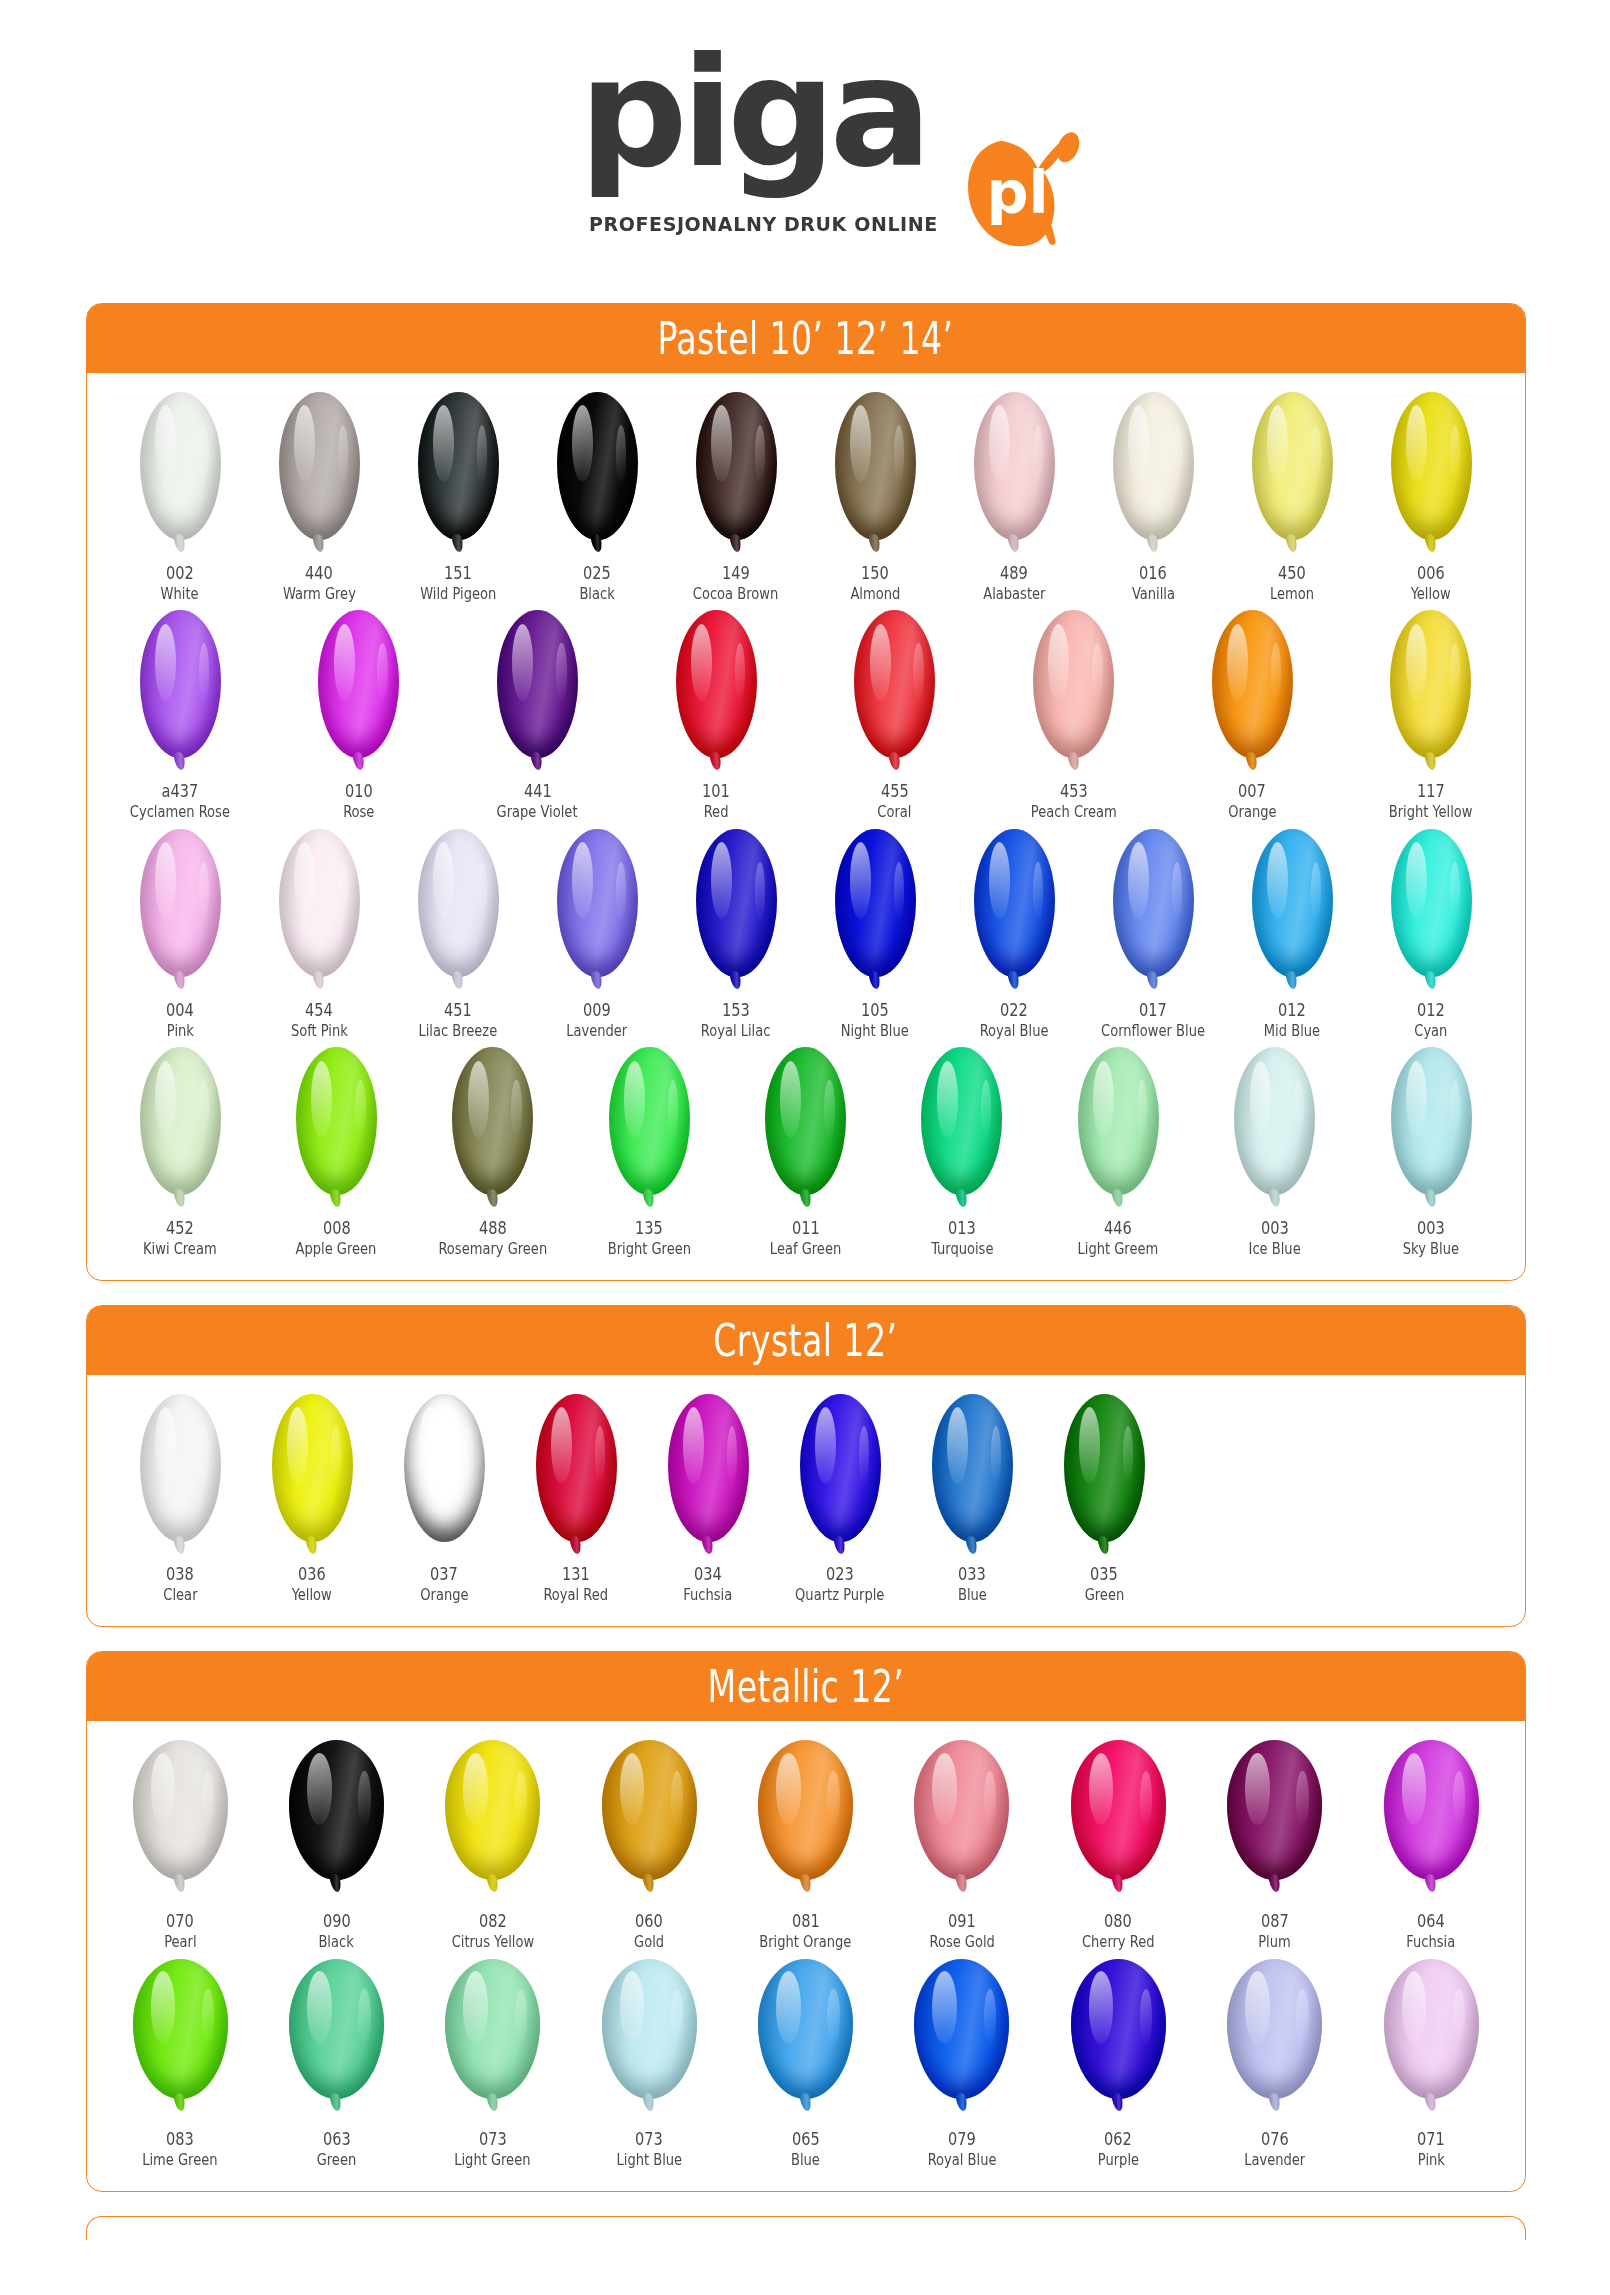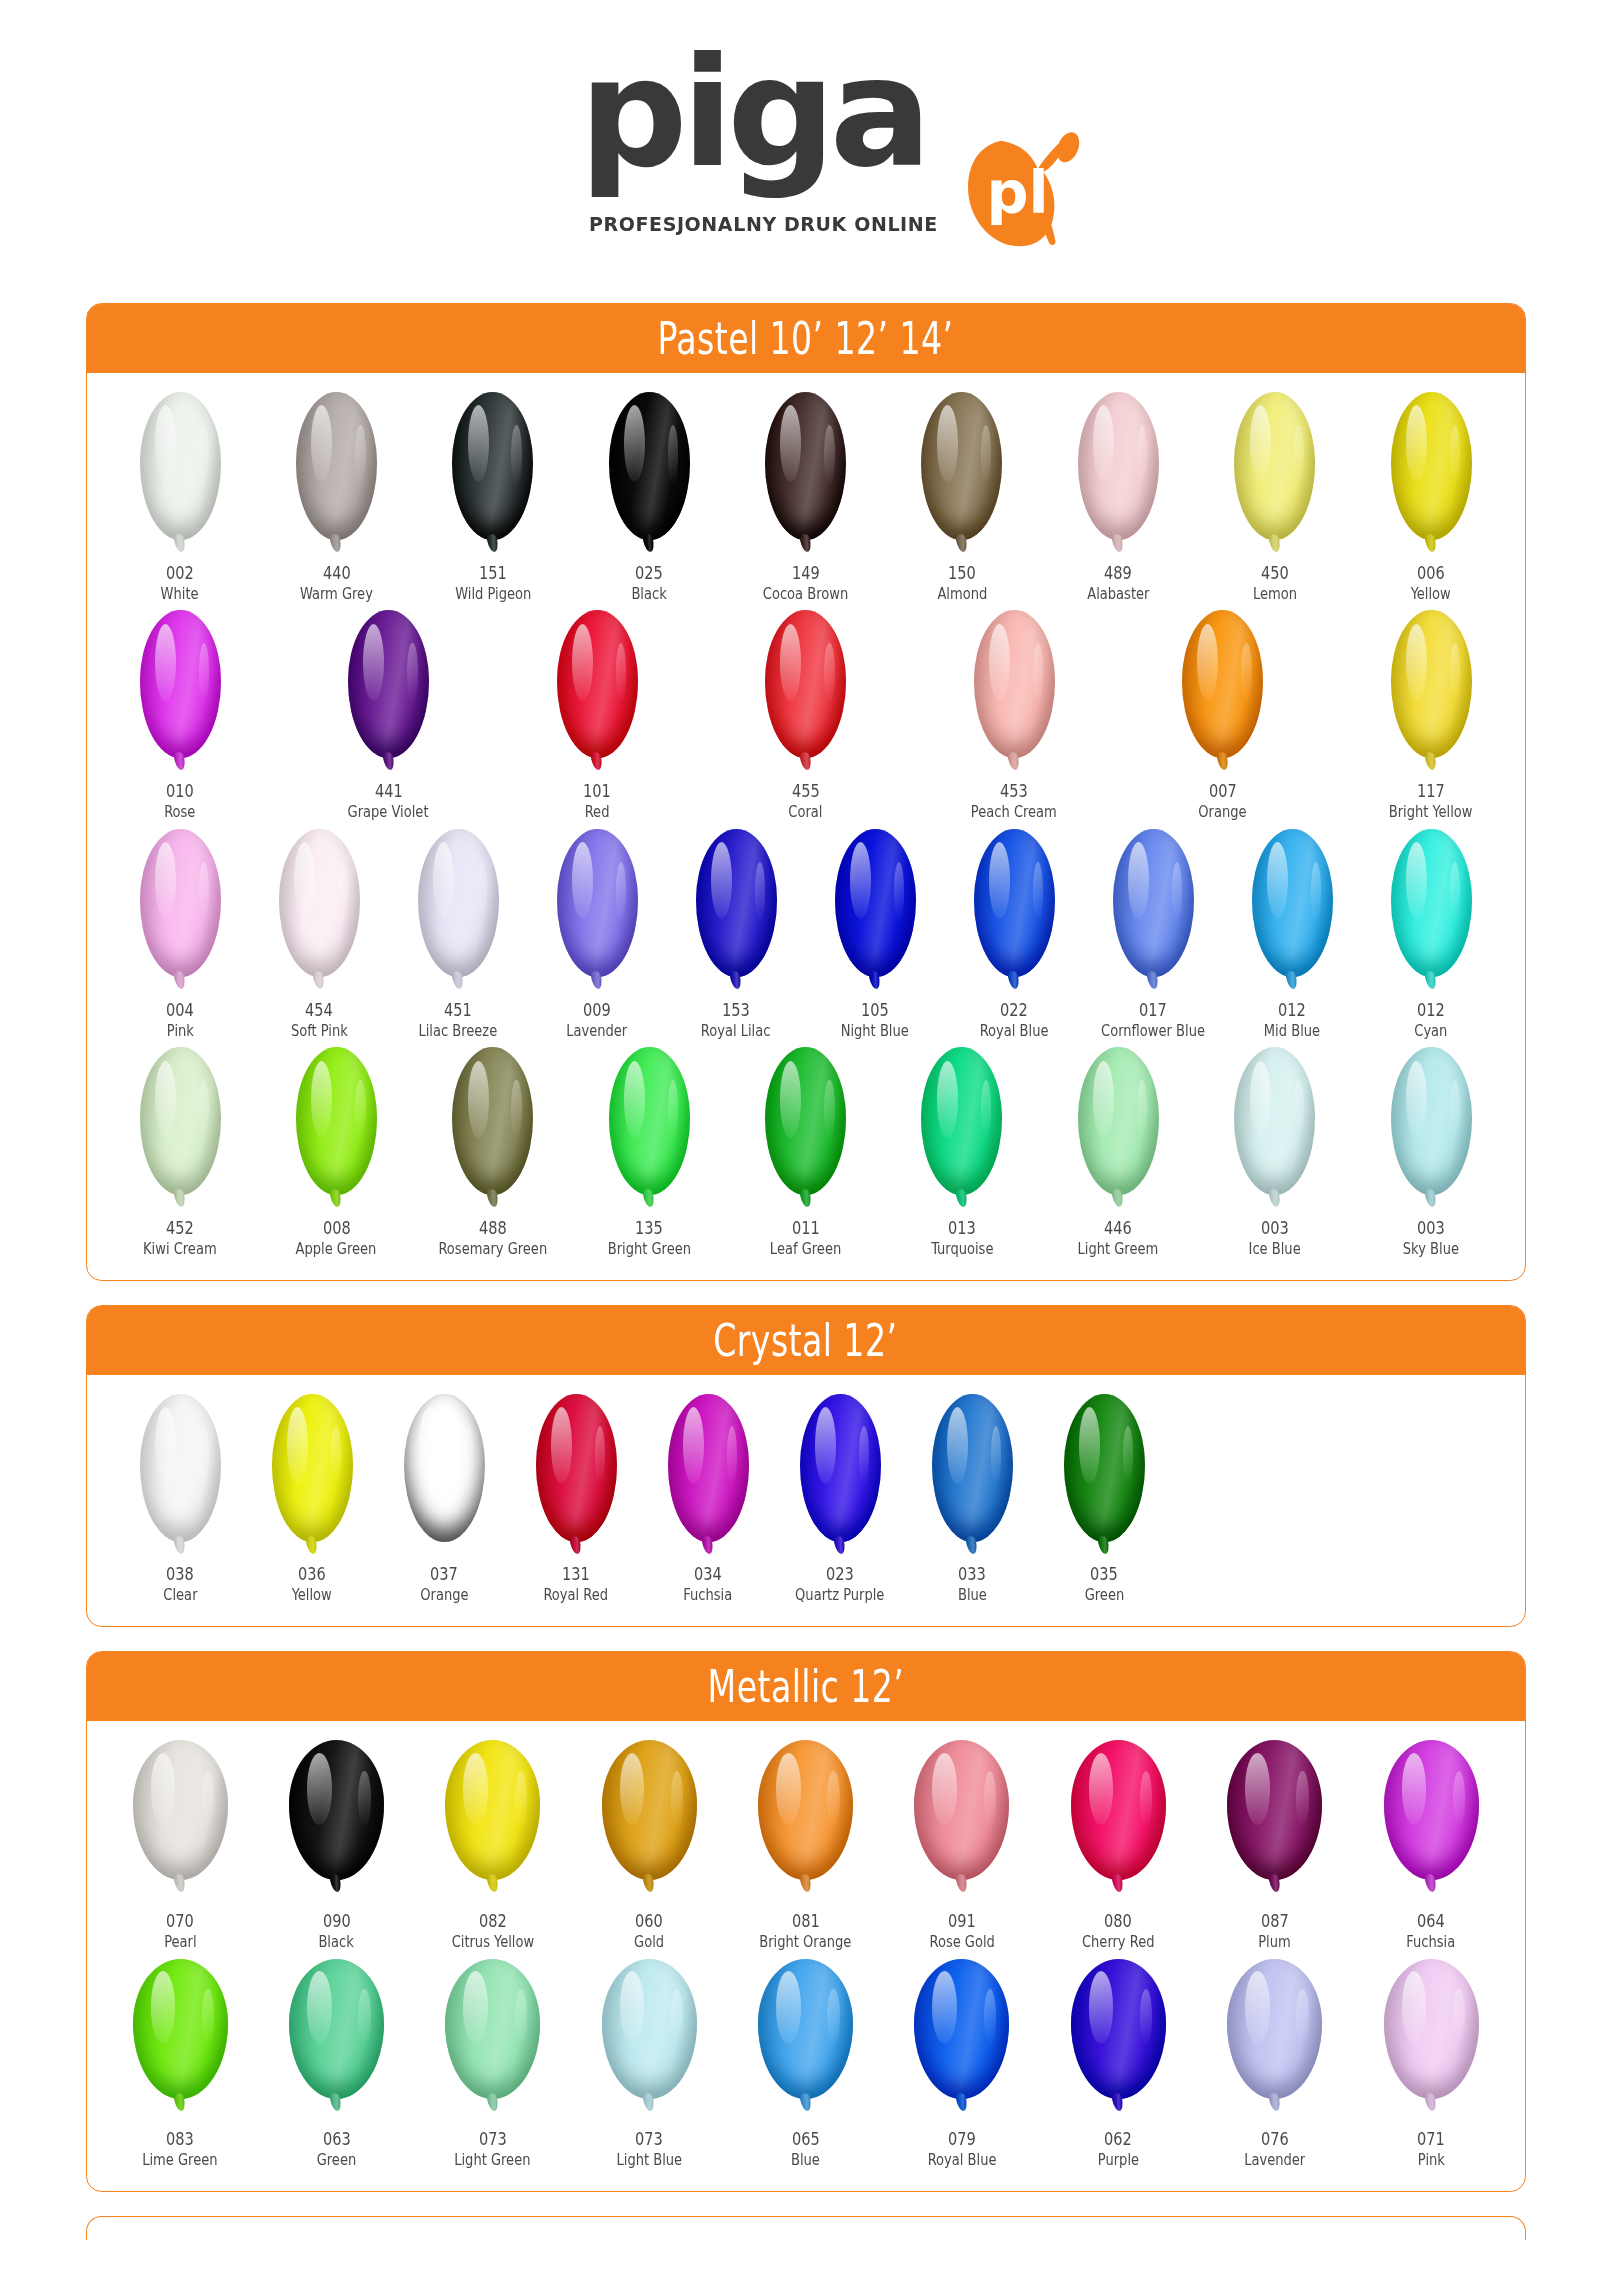--- a/index.html
+++ b/index.html
@@ -253,40 +253,60 @@
               <div class="balloon" style="background: linear-gradient(100deg, rgb(203, 166, 170) 0%, rgb(244, 207, 211) 38%, rgb(246, 216, 219) 58%, rgb(244, 207, 211) 74%, rgb(188, 151, 155) 100%); box-shadow: rgb(178, 141, 145) 0px -12px 20px inset;">
                 <div class="gloss"></div>
                 <div class="gloss2"></div>
               </div>
             </div>
             <div class="code"><span>489</span></div>
             <div class="cname"><span>Alabaster</span></div>
           </div>
           <div class="cell shape-slim">
             <div class="balloon-box">
+              <div class="balloon" style="background: linear-gradient(100deg, rgb(203, 198, 183) 0%, rgb(244, 239, 224) 38%, rgb(246, 242, 230) 58%, rgb(244, 239, 224) 74%, rgb(188, 183, 168) 100%); box-shadow: rgb(178, 173, 158) 0px -12px 20px inset;">
+                <div class="gloss"></div>
+                <div class="gloss2"></div>
+              </div>
+            </div>
+            <div class="code"><span>016</span></div>
+            <div class="cname"><span>Vanilla</span></div>
+          </div>
+          <div class="cell shape-slim">
+            <div class="balloon-box">
               <div class="balloon" style="background: linear-gradient(100deg, rgb(201, 197, 83) 0%, rgb(242, 238, 124) 38%, rgb(244, 241, 148) 58%, rgb(242, 238, 124) 74%, rgb(186, 182, 68) 100%); box-shadow: rgb(176, 172, 58) 0px -12px 20px inset;">
                 <div class="gloss"></div>
                 <div class="gloss2"></div>
               </div>
             </div>
             <div class="code"><span>450</span></div>
             <div class="cname"><span>Lemon</span></div>
           </div>
           <div class="cell shape-slim">
             <div class="balloon-box">
               <div class="balloon" style="background: linear-gradient(100deg, rgb(195, 183, 0) 0%, rgb(236, 224, 28) 38%, rgb(239, 230, 69) 58%, rgb(236, 224, 28) 74%, rgb(180, 168, 0) 100%); box-shadow: rgb(170, 158, 0) 0px -12px 20px inset;">
                 <div class="gloss"></div>
                 <div class="gloss2"></div>
               </div>
             </div>
             <div class="code"><span>006</span></div>
             <div class="cname"><span>Yellow</span></div>
           </div>
         </div>
         <div class="row center">
+          <div class="cell shape-slim">
+            <div class="balloon-box">
+              <div class="balloon" style="background: linear-gradient(100deg, rgb(133, 53, 199) 0%, rgb(174, 94, 240) 38%, rgb(189, 123, 243) 58%, rgb(174, 94, 240) 74%, rgb(118, 38, 184) 100%); box-shadow: rgb(108, 28, 174) 0px -12px 20px inset;">
+                <div class="gloss"></div>
+                <div class="gloss2"></div>
+              </div>
+            </div>
+            <div class="code"><span>a437</span></div>
+            <div class="cname"><span>Cyclamen Rose</span></div>
+          </div>
           <div class="cell shape-slim">
             <div class="balloon-box">
               <div class="balloon" style="background: linear-gradient(100deg, rgb(183, 19, 196) 0%, rgb(224, 60, 237) 38%, rgb(230, 95, 240) 58%, rgb(224, 60, 237) 74%, rgb(168, 4, 181) 100%); box-shadow: rgb(158, 0, 171) 0px -12px 20px inset;">
                 <div class="gloss"></div>
                 <div class="gloss2"></div>
               </div>
             </div>
             <div class="code"><span>010</span></div>
             <div class="cname"><span>Rose</span></div>
           </div>

